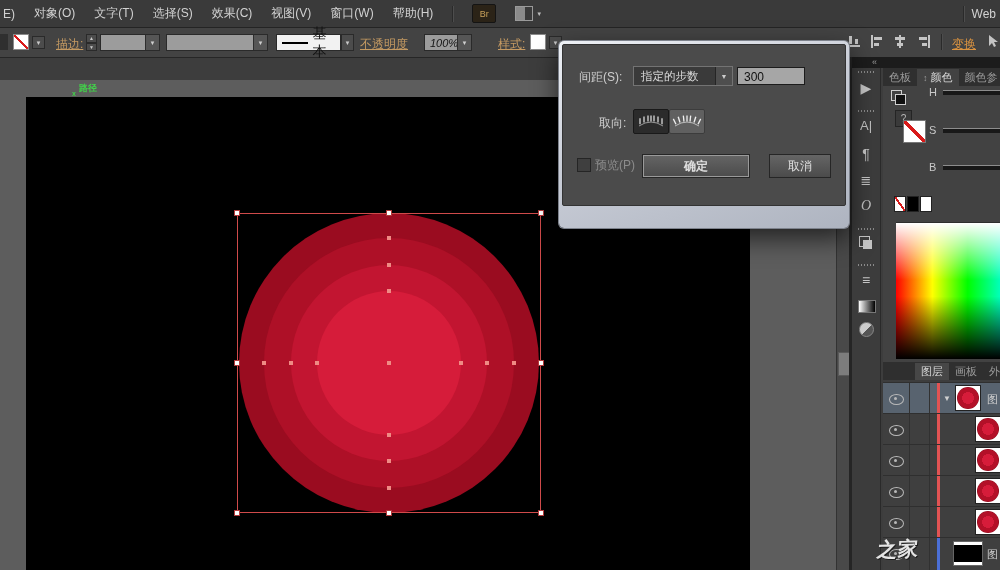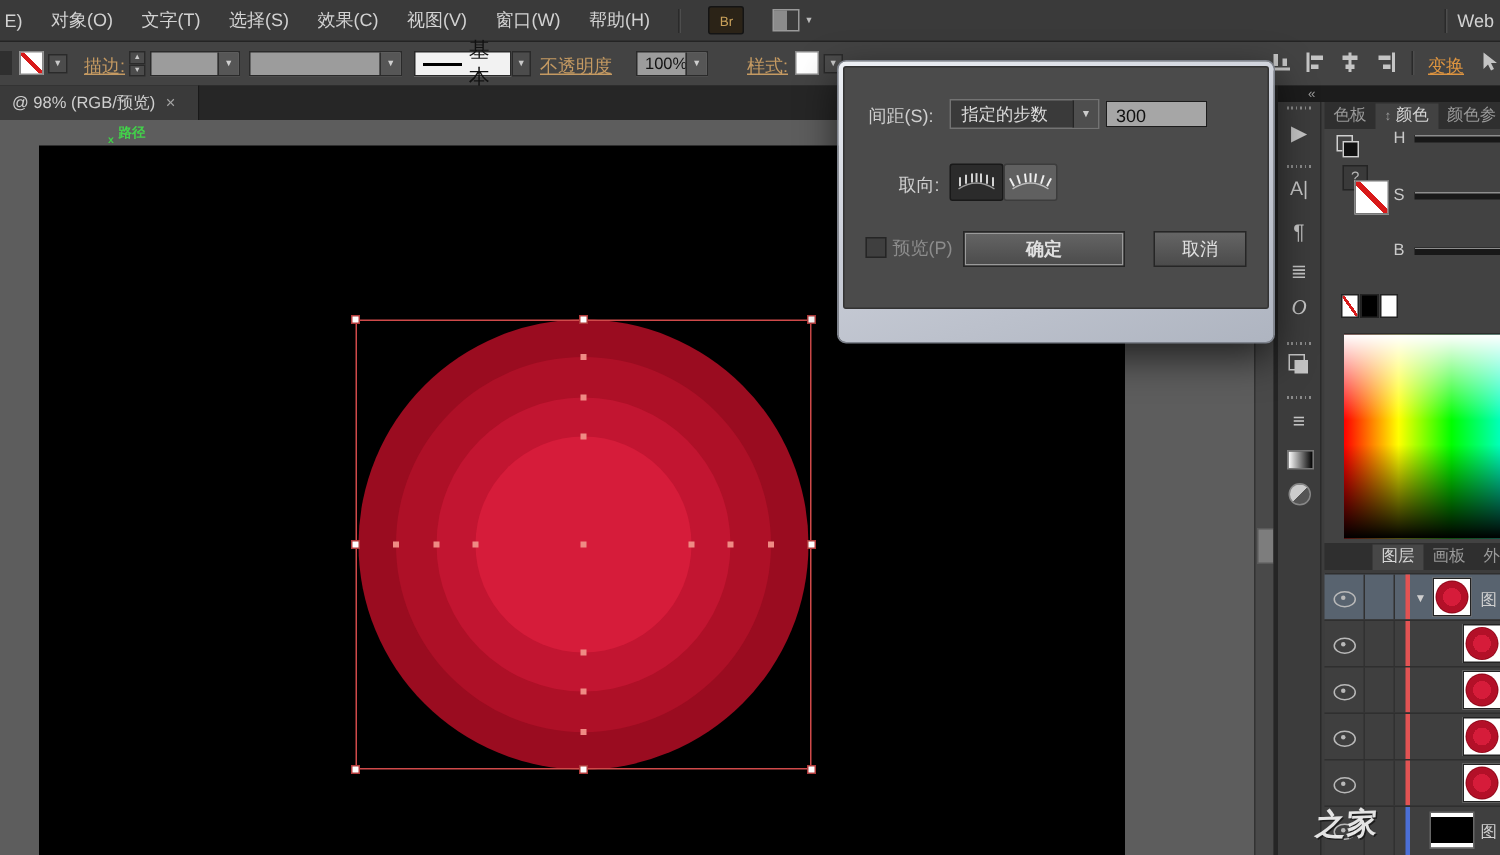--- a/index.html
+++ b/index.html
@@ -156,21 +156,21 @@
     </span>
     <span class="field" style="left:166px;width:102px;">
       <span class="arr">▼</span>
     </span>
     <span class="field" style="left:276px;width:65px;background:#f2f2f2;display:flex;align-items:center;padding-left:5px;">
       <span style="width:26px;height:2px;background:#000;margin-right:5px;"></span>
       <span style="font-size:14px;color:#111;">基本</span>
     </span>
     <span class="dd-btn" style="left:341px;top:6px;height:17px;">▼</span>
     <span class="cb-label" style="left:360px;">不透明度</span>
-    <span class="field" style="left:424px;width:48px;display:flex;align-items:center;padding-left:5px;">
+    <span class="field" style="left:424px;width:48px;display:flex;align-items:center;padding-left:5px;font-style:italic;">
       <span style="font-size:11px;color:#141414;">100%</span>
       <span class="arr">▼</span>
     </span>
     <span class="cb-label" style="left:498px;">样式:</span>
     <span class="swatch" style="left:530px;"></span>
     <span class="dd-btn" style="left:549px;">▼</span>
 
     <svg class="mini-icon" style="left:846px;" width="15" height="15">
       <rect x="1" y="11" width="13" height="2" fill="#c4c4c4"></rect>
         <rect x="3" y="2" width="3" height="8" fill="#c4c4c4"></rect>
@@ -191,26 +191,20 @@
         <rect x="2" y="3" width="8" height="3" fill="#c4c4c4"></rect>
         <rect x="5" y="9" width="5" height="3" fill="#c4c4c4"></rect>
     </svg>
     <span class="abs vsep" style="left:941px;top:6px;"></span>
     <span class="cb-label" style="left:952px;color:#dd9440;">变换</span>
     <svg class="mini-icon" style="left:986px;" width="14" height="15">
       <path d="M3 1 L3 12 L6 9 L8 13 L10 12 L8 8 L12 8 Z" fill="#c4c4c4"></path>
     </svg>
   </div>
 
-  <div class="abs tabbar">
-    <div class="doc-tab">
-      <span class="t">@ 98% (RGB/预览)</span>
-      <span class="x">×</span>
-    </div>
-  </div>
 
   <div class="abs canvas">
     <div class="artboard"></div>
 
     <div class="circle" style="left:239px;top:133px;width:300px;height:300px;background:#9a0c20;"></div>
     <div class="circle" style="left:264px;top:158px;width:250px;height:250px;background:#ae1027;"></div>
     <div class="circle" style="left:291px;top:185px;width:196px;height:196px;background:#c21531;"></div>
     <div class="circle" style="left:317px;top:211px;width:144px;height:144px;background:#d61c3a;"></div>
 
     <div class="selbox" style="left:237px;top:133px;width:304px;height:300px;"></div>

